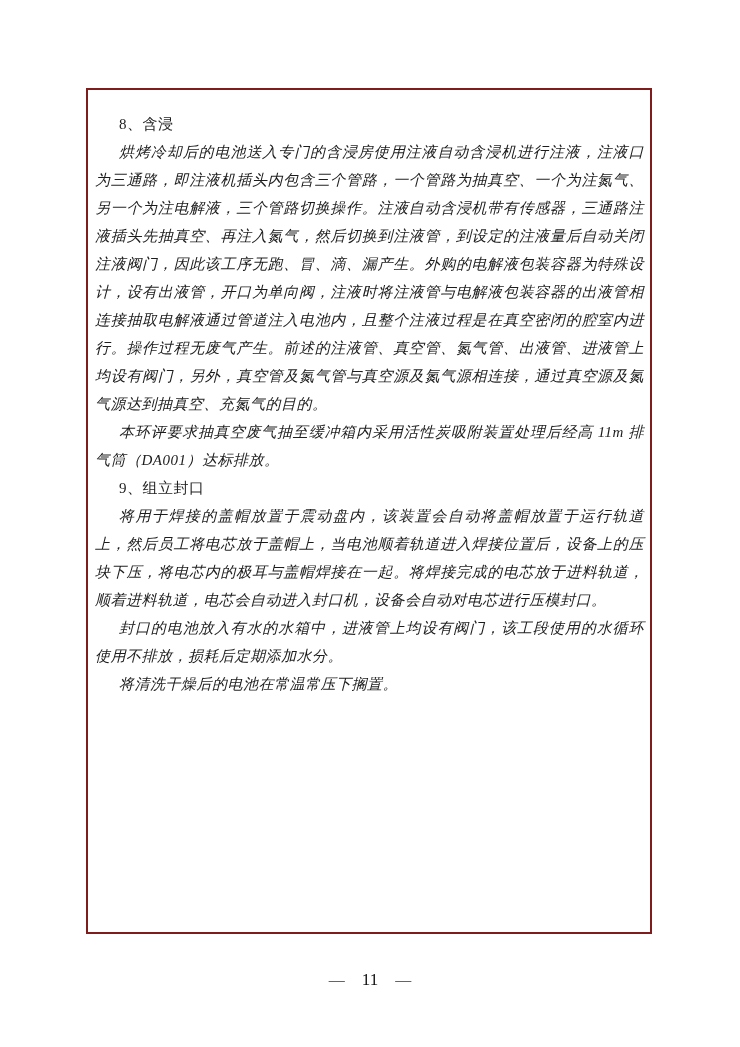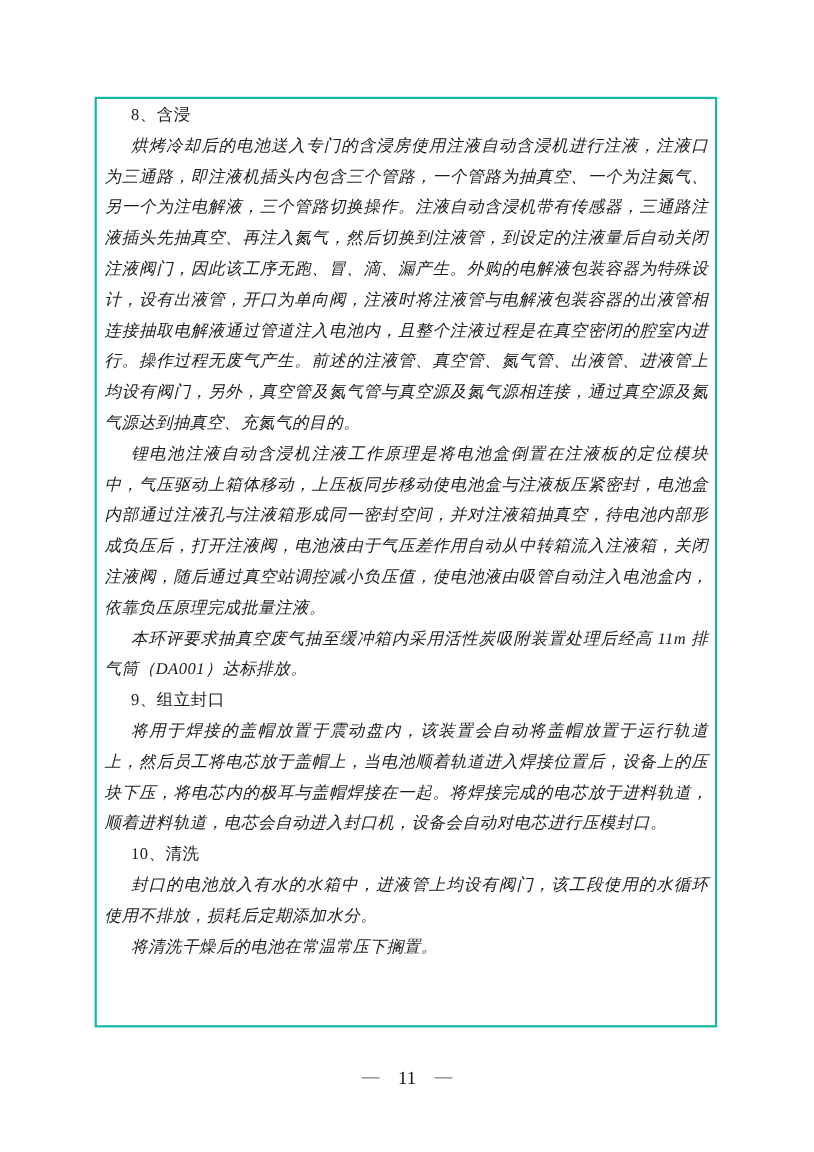--- a/index.html
+++ b/index.html
@@ -16,22 +16,22 @@
     width: 740px;
     height: 1047px;
     background: #ffffff;
   }
   .content-box {
     position: absolute;
     left: 86px;
     top: 88px;
     width: 566px;
     height: 846px;
-    border: 2px solid #14b8a6;
-    padding: 1px 6px 0 7px;
+    border: 2px solid #7f1d1d;
+    padding: 20px 6px 0 7px;
     background: #ffffff;
   }
   .block {
     font-size: 15px;
     line-height: 28px;
     letter-spacing: 0.5px;
     color: #1c1c1c;
     text-indent: 24px;
   }
   .block.heading {
@@ -64,25 +64,23 @@
   }
 </style>
 </head>
 <body>
 
 <div class="page">
 
   <div class="content-box">
     <div class="block heading">8、含浸</div>
     <div class="block paragraph">烘烤冷却后的电池送入专门的含浸房使用注液自动含浸机进行注液，注液口为三通路，即注液机插头内包含三个管路，一个管路为抽真空、一个为注氮气、另一个为注电解液，三个管路切换操作。注液自动含浸机带有传感器，三通路注液插头先抽真空、再注入氮气，然后切换到注液管，到设定的注液量后自动关闭注液阀门，因此该工序无跑、冒、滴、漏产生。外购的电解液包装容器为特殊设计，设有出液管，开口为单向阀，注液时将注液管与电解液包装容器的出液管相连接抽取电解液通过管道注入电池内，且整个注液过程是在真空密闭的腔室内进行。操作过程无废气产生。前述的注液管、真空管、氮气管、出液管、进液管上均设有阀门，另外，真空管及氮气管与真空源及氮气源相连接，通过真空源及氮气源达到抽真空、充氮气的目的。</div>
-    <div class="block paragraph">锂电池注液自动含浸机注液工作原理是将电池盒倒置在注液板的定位模块中，气压驱动上箱体移动，上压板同步移动使电池盒与注液板压紧密封，电池盒内部通过注液孔与注液箱形成同一密封空间，并对注液箱抽真空，待电池内部形成负压后，打开注液阀，电池液由于气压差作用自动从中转箱流入注液箱，关闭注液阀，随后通过真空站调控减小负压值，使电池液由吸管自动注入电池盒内，依靠负压原理完成批量注液。</div>
     <div class="block paragraph">本环评要求抽真空废气抽至缓冲箱内采用活性炭吸附装置处理后经高 11m 排气筒（DA001）达标排放。</div>
     <div class="block heading">9、组立封口</div>
     <div class="block paragraph">将用于焊接的盖帽放置于震动盘内，该装置会自动将盖帽放置于运行轨道上，然后员工将电芯放于盖帽上，当电池顺着轨道进入焊接位置后，设备上的压块下压，将电芯内的极耳与盖帽焊接在一起。将焊接完成的电芯放于进料轨道，顺着进料轨道，电芯会自动进入封口机，设备会自动对电芯进行压模封口。</div>
-    <div class="block heading">10、清洗</div>
     <div class="block paragraph">封口的电池放入有水的水箱中，进液管上均设有阀门，该工段使用的水循环使用不排放，损耗后定期添加水分。</div>
     <div class="block paragraph">将清洗干燥后的电池在常温常压下搁置。</div>
   </div>
 
   <div class="footer">
     <span class="dash">—</span>
     <span class="page-num">11</span>
     <span class="dash">—</span>
   </div>
 

